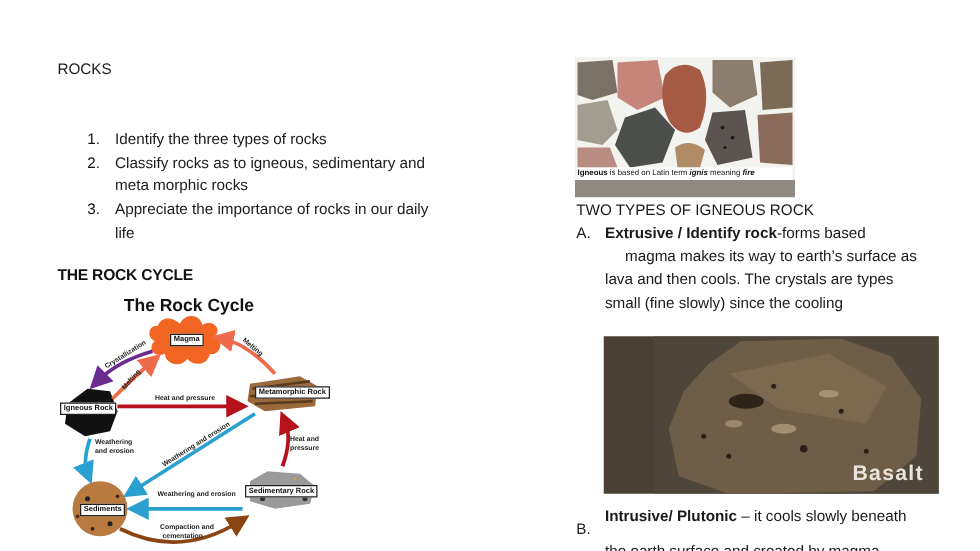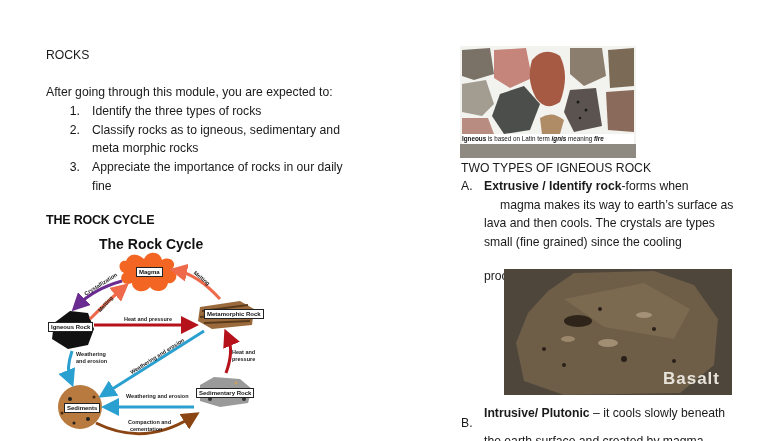--- a/index.html
+++ b/index.html
@@ -17,45 +17,44 @@
   
   .rc { position: absolute; left: 44px; top: 233px; width: 230px; height: 208px; }
   .rc-title { position: absolute; left: 55px; top: 3px; font-size: 14px; font-weight: bold; color: #111; }
   .rc svg { position: absolute; left: 0; top: 0; }
   .lbl { position: absolute; background: #fff; border: 1px solid #222; font-size: 6px; line-height: 8px; padding: 0 2px; white-space: nowrap; font-weight: bold; }
   .cap { position: absolute; font-size: 5.5px; line-height: 6.5px; white-space: nowrap; color: #222; font-weight: bold; }
 
   
   .rocks-img { position: absolute; left: 460px; top: 46px; width: 176px; height: 112px; overflow: hidden; background: #e9ece4; }
   .rocks-cap { position: absolute; left: 2px; top: 88px; width: 172px; height: 10px; background: #fff; font-size: 6.3px; line-height: 10px; color: #111; white-space: nowrap; }
-  .basalt-img { position: absolute; left: 504px; top: 269px; width: 228px; height: 126px; overflow: hidden; background: #4a4134; }
+  .basalt-img { position: absolute; left: 483px; top: 269px; width: 228px; height: 126px; overflow: hidden; background: #4a4134; padding-left: 40px; }
   .basalt-label { position: absolute; right: 12px; bottom: 6px; color: #e8e4dc; font-weight: bold; font-size: 17px; letter-spacing: 1px; }
 </style>
 </head>
 <body>
 
 <div class="page">
 
   <div class="txt" style="left:46px;top:46px;">ROCKS</div>
-  <div class="txt" style="left:46px;top:83px;">After going through this module, you are expected to:</div>
 
   <div>
     <div>
       <span class="num" style="left:60px;top:102px;">1.</span>
       <span class="txt" style="left:92px;top:102px;">Identify the three types of rocks</span>
     </div>
     <div>
       <span class="num" style="left:60px;top:121px;">2.</span>
       <span class="txt" style="left:92px;top:121px;">Classify rocks as to igneous, sedimentary and</span>
       <span class="txt" style="left:92px;top:139px;">meta morphic rocks</span>
     </div>
     <div>
       <span class="num" style="left:60px;top:158px;">3.</span>
       <span class="txt" style="left:92px;top:158px;">Appreciate the importance of rocks in our daily</span>
-      <span class="txt" style="left:92px;top:177px;">fine</span>
+      <span class="txt" style="left:92px;top:177px;">life</span>
     </div>
   </div>
 
   <div class="heading-rc">THE ROCK CYCLE</div>
 
   <div class="rc">
     <svg width="230" height="208" viewBox="0 0 230 208">
       <defs>
         <marker id="mPurple" markerWidth="6" markerHeight="6" refX="3" refY="3" orient="auto">
             <path d="M0,0 L6,3 L0,6 Z" fill="#6b2c91"></path>
@@ -145,24 +144,24 @@
       <path d="M80,72 Q92,64 104,74 L100,88 L82,88 Z" fill="#b08c66"></path>
       <rect x="0" y="98" width="176" height="14" fill="#8e8a82"></rect>
     </svg>
     <div class="rocks-cap"><span class="bold">Igneous</span><span> is based on Latin term </span><i class="bold">ignis</i><span> meaning </span><i class="bold">fire</i></div>
   </div>
 
   <div class="txt" style="left:461px;top:159px;text-align:center;">TWO TYPES OF IGNEOUS ROCK</div>
 
   <div>
     <span class="txt" style="left:461px;top:177px;">A.</span>
-    <span class="txt" style="left:484px;top:177px;"><span class="bold">Extrusive / Identify rock</span><span>-forms when</span></span>
+    <span class="txt" style="left:484px;top:177px;"><span class="bold">Extrusive / Identify rock</span><span>-forms based</span></span>
     <span class="txt" style="left:484px;top:196px;margin-left:16px;">magma makes its way to earth’s surface as</span>
     <span class="txt" style="left:484px;top:214px;">lava and then cools. The crystals are types</span>
-    <span class="txt" style="left:484px;top:233px;">small (fine grained) since the cooling</span>
+    <span class="txt" style="left:484px;top:233px;">small (fine slowly) since the cooling</span>
     <span class="txt" style="left:484px;top:251px;margin-top:16px;">process is fast.</span>
   </div>
 
   <div class="basalt-img">
     <svg width="228" height="126" viewBox="0 0 228 126">
       <rect width="228" height="126" fill="#4e463a"></rect>
       <path d="M44,22 L70,4 L150,2 L190,16 L214,50 L210,96 L176,124 L60,126 L20,112 L12,74 L24,44 Z" fill="#6e5e48"></path>
       <path d="M60,30 L140,14 L186,40 L170,70 L100,58 Z" fill="#7e6c52" opacity="0.8"></path>
       <ellipse cx="74" cy="52" rx="14" ry="6" fill="#2e241a"></ellipse>
       <circle cx="40" cy="80" r="2" fill="#2a2018"></circle>

